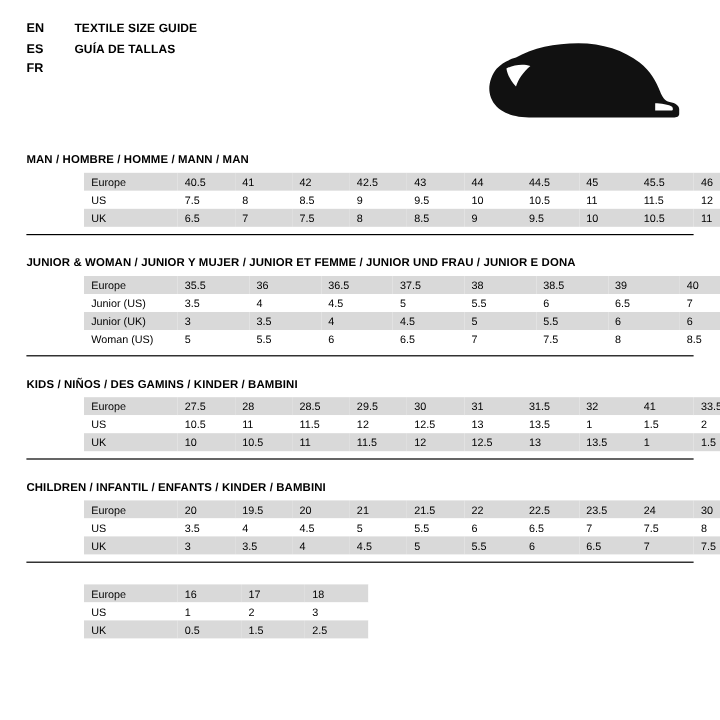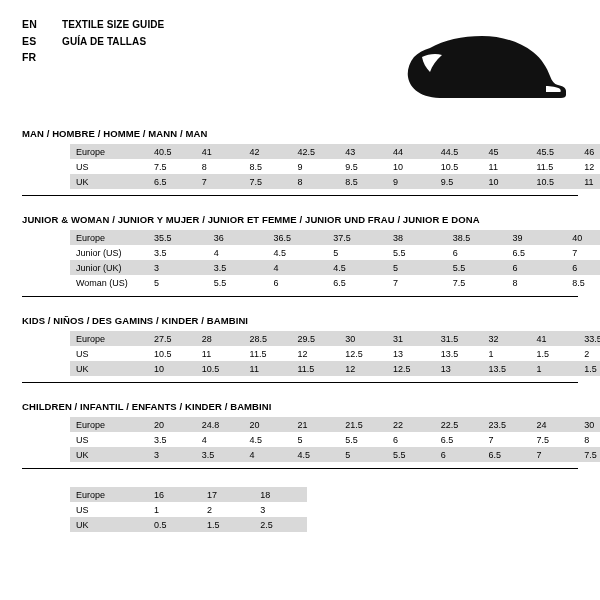--- a/index.html
+++ b/index.html
@@ -291,21 +291,21 @@
     <hr class="divider">
   </div>
 
   <div class="section">
     <div class="section-title">CHILDREN / INFANTIL / ENFANTS / KINDER / BAMBINI</div>
     <table class="sizes">
       <tbody>
         <tr class="shade">
           <td class="rowlabel">Europe</td>
           <td>20</td>
-          <td>24.8</td>
+          <td>19.5</td>
           <td>20</td>
           <td>21</td>
           <td>21.5</td>
           <td>22</td>
           <td>22.5</td>
           <td>23.5</td>
           <td>24</td>
           <td>30</td>
         </tr>
         <tr class="plain">

